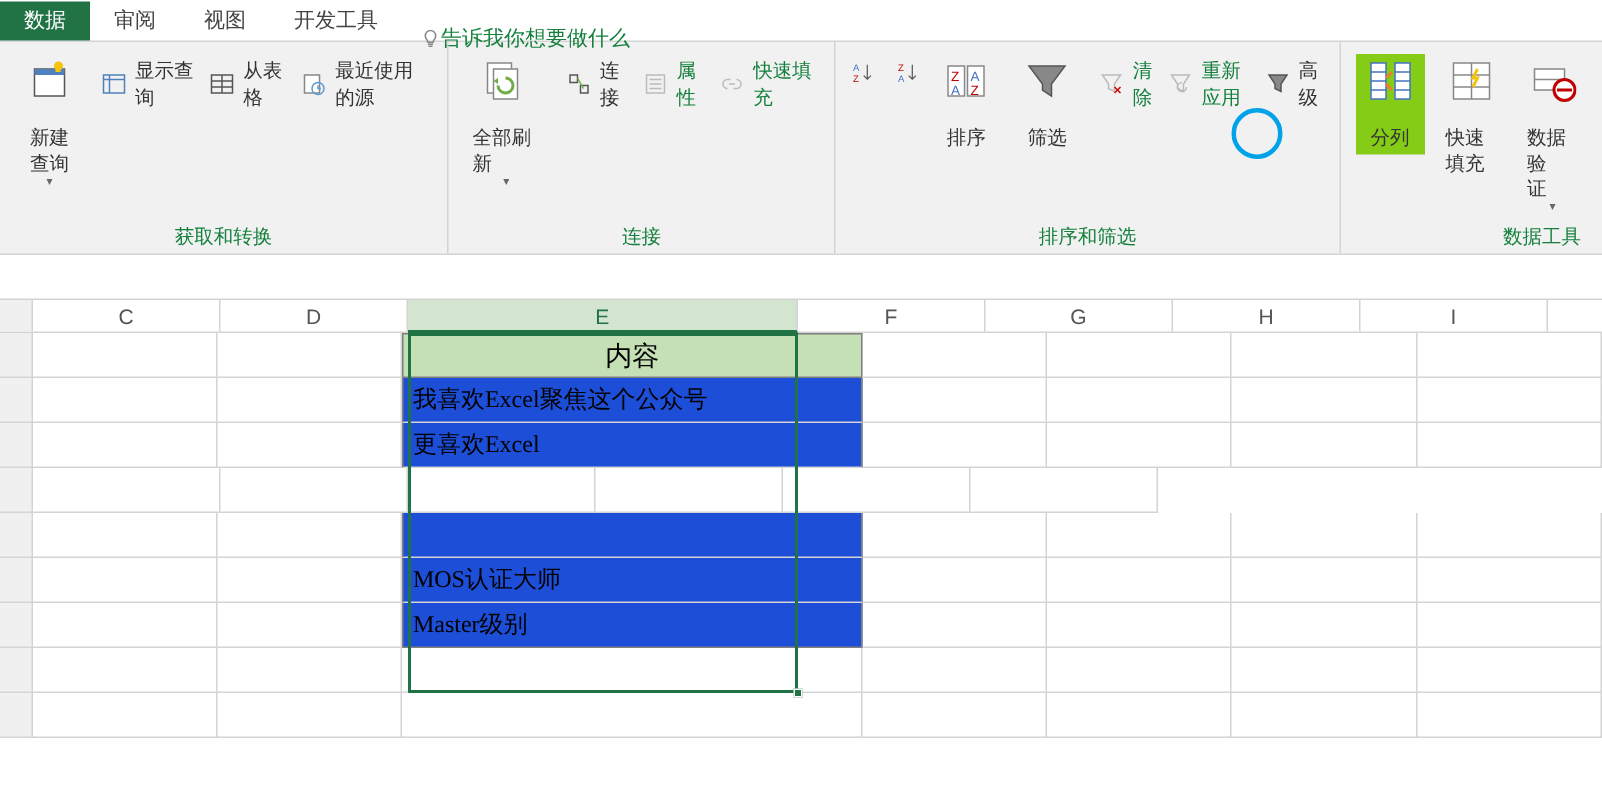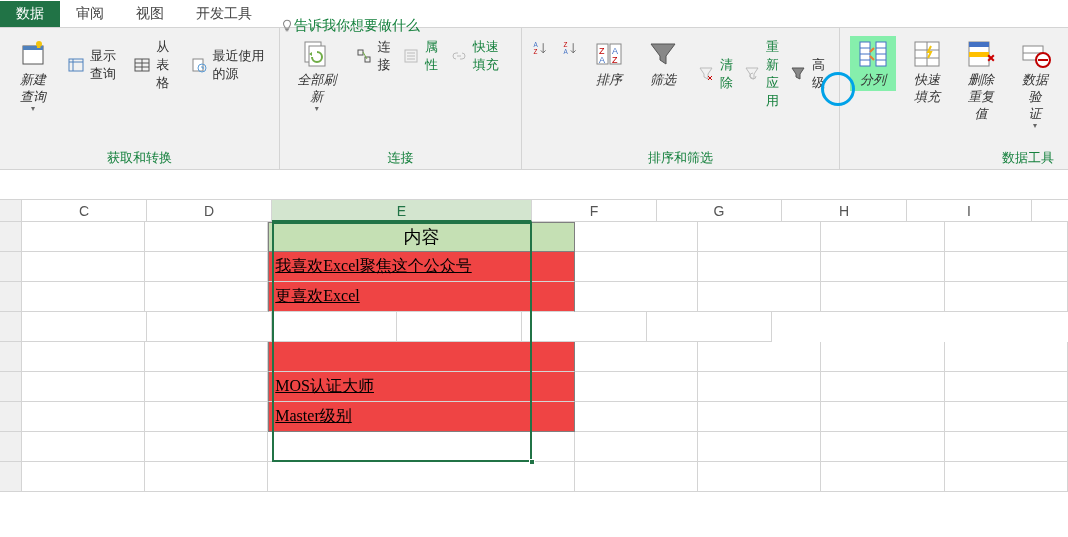--- a/index.html
+++ b/index.html
@@ -12,22 +12,22 @@
   .tell-me { display: flex; align-items: center; gap: 0; padding: 0 12px; color: #15803d; font-size: 14px; margin-top: 24px; }
   .lightbulb { width: 14px; height: 14px; }
 
   
   .ribbon { display: flex; background: #f1f1f1; border-bottom: 1px solid #d4d4d4; height: 142px; }
   .group { display: flex; flex-direction: column; border-right: 1px solid #d4d4d4; padding: 4px 10px 0 10px; }
   .group-content { flex: 1; display: flex; align-items: flex-start; gap: 8px; padding-top: 4px; }
   .group-label { text-align: center; font-size: 13px; color: #15803d; padding: 4px 0 2px 0; }
   
   .big-btn { display: flex; flex-direction: column; align-items: center; justify-content: flex-start; padding: 2px 6px; cursor: pointer; min-width: 46px; }
-  .big-btn.highlighted { background: #86efac; }
-  .big-btn .lbl { font-size: 13px; text-align: center; line-height: 1.3; margin-top: 2px; font-style: italic; }
+  .big-btn.highlighted { background: #84cc16; }
+  .big-btn .lbl { font-size: 13px; text-align: left; line-height: 1.3; margin-top: 14px; }
   .big-btn svg { width: 32px; height: 32px; }
   
   .small-col { display: flex; flex-direction: row; gap: 3px; }
   .small-btn { display: flex; align-items: center; gap: 6px; padding: 2px 4px; cursor: pointer; font-size: 13px; }
   .small-btn svg { width: 16px; height: 16px; flex-shrink: 0; }
   .small-btn.disabled { color: #15803d; }
   .dropdown-arrow { font-size: 8px; color: #666; margin-top: -2px; }
 
   
   .fx-area { height: 30px; border-bottom: 1px solid #d4d4d4; background: #fff; display:flex; align-items:flex-end; padding-left:6px;}
@@ -40,21 +40,21 @@
   .col-h.wide { width: 260px; }
   .col-h.selected { background: #d3e5cf; color:#217346; border-bottom:2px solid #217346; margin-bottom:-1px;}
   
   .rows { }
   .row { display: flex; height: 30px; }
   .row-h { width: 22px; border-right: 1px solid #d4d4d4; border-bottom:1px solid #d4d4d4; background:#f0f0f0;}
   .cell { width: 125px; border-right: 1px solid #d4d4d4; border-bottom: 1px solid #d4d4d4; padding: 0 6px; display:flex; align-items:center; font-size: 16px; font-family: "SimSun","Microsoft YaHei"; color:#000;}
   .cell.wide { width: 311px; }
   
   .header-cell { background: #c5e0b4; font-size: 18px; justify-content:center; border:1px solid #7f7f7f; }
-  .content-cell { background: #ef4444; border-left:1px solid #7f7f7f; border-right:1px solid #7f7f7f;text-decoration:underline;}
+  .content-cell { background: #1d4ed8; border-left:1px solid #7f7f7f; border-right:1px solid #7f7f7f;}
   .content-bottom { border-bottom:1px solid #7f7f7f;}
   
   .sel-outline { position:absolute; border:2px solid #217346; pointer-events:none; }
   .sel-handle { position:absolute; width:6px; height:6px; background:#217346; border:1px solid #fff; }
 
   .cursor-ring { position:absolute; width:34px; height:34px; border:3px solid #00a2e8; border-radius:50%; pointer-events:none; }
 </style>
 </head>
 <body>
 
@@ -242,30 +242,20 @@
             <rect x="4" y="4" width="24" height="24" fill="#fff" stroke="#888"></rect>
             <line x1="4" y1="12" x2="28" y2="12" stroke="#888"></line>
             <line x1="4" y1="20" x2="28" y2="20" stroke="#888"></line>
             <line x1="16" y1="4" x2="16" y2="28" stroke="#888"></line>
             <path d="M20 8l-3 6h3l-3 6" fill="none" stroke="#f2c40e" stroke-width="2"></path>
           </svg>
         <div class="lbl">快速填充</div>
       </div>
       <div class="big-btn">
         <svg viewBox="0 0 32 32">
-            <rect x="4" y="4" width="20" height="24" fill="#fff" stroke="#888"></rect>
-            <rect x="4" y="4" width="20" height="5" fill="#4472c4"></rect>
-            <rect x="4" y="14" width="20" height="5" fill="#ffc000"></rect>
-            <path d="M22 20l8 0M26 16l0 8" stroke="#c00" stroke-width="2" transform="rotate(45 26 20)"></path>
-          </svg>
-        <div class="lbl" style="white-space:pre-line">删除
-重复值</div>
-      </div>
-      <div class="big-btn">
-        <svg viewBox="0 0 32 32">
             <rect x="4" y="8" width="20" height="14" fill="#fff" stroke="#888"></rect>
             <line x1="4" y1="15" x2="24" y2="15" stroke="#888"></line>
             <circle cx="24" cy="22" r="7" fill="#fff" stroke="#c00000" stroke-width="2"></circle>
             <line x1="19" y1="22" x2="29" y2="22" stroke="#c00000" stroke-width="2"></line>
           </svg>
         <div class="lbl" style="white-space:pre-line">数据验
 证</div>
         <span class="dropdown-arrow">▾</span>
       </div>
     </div>

